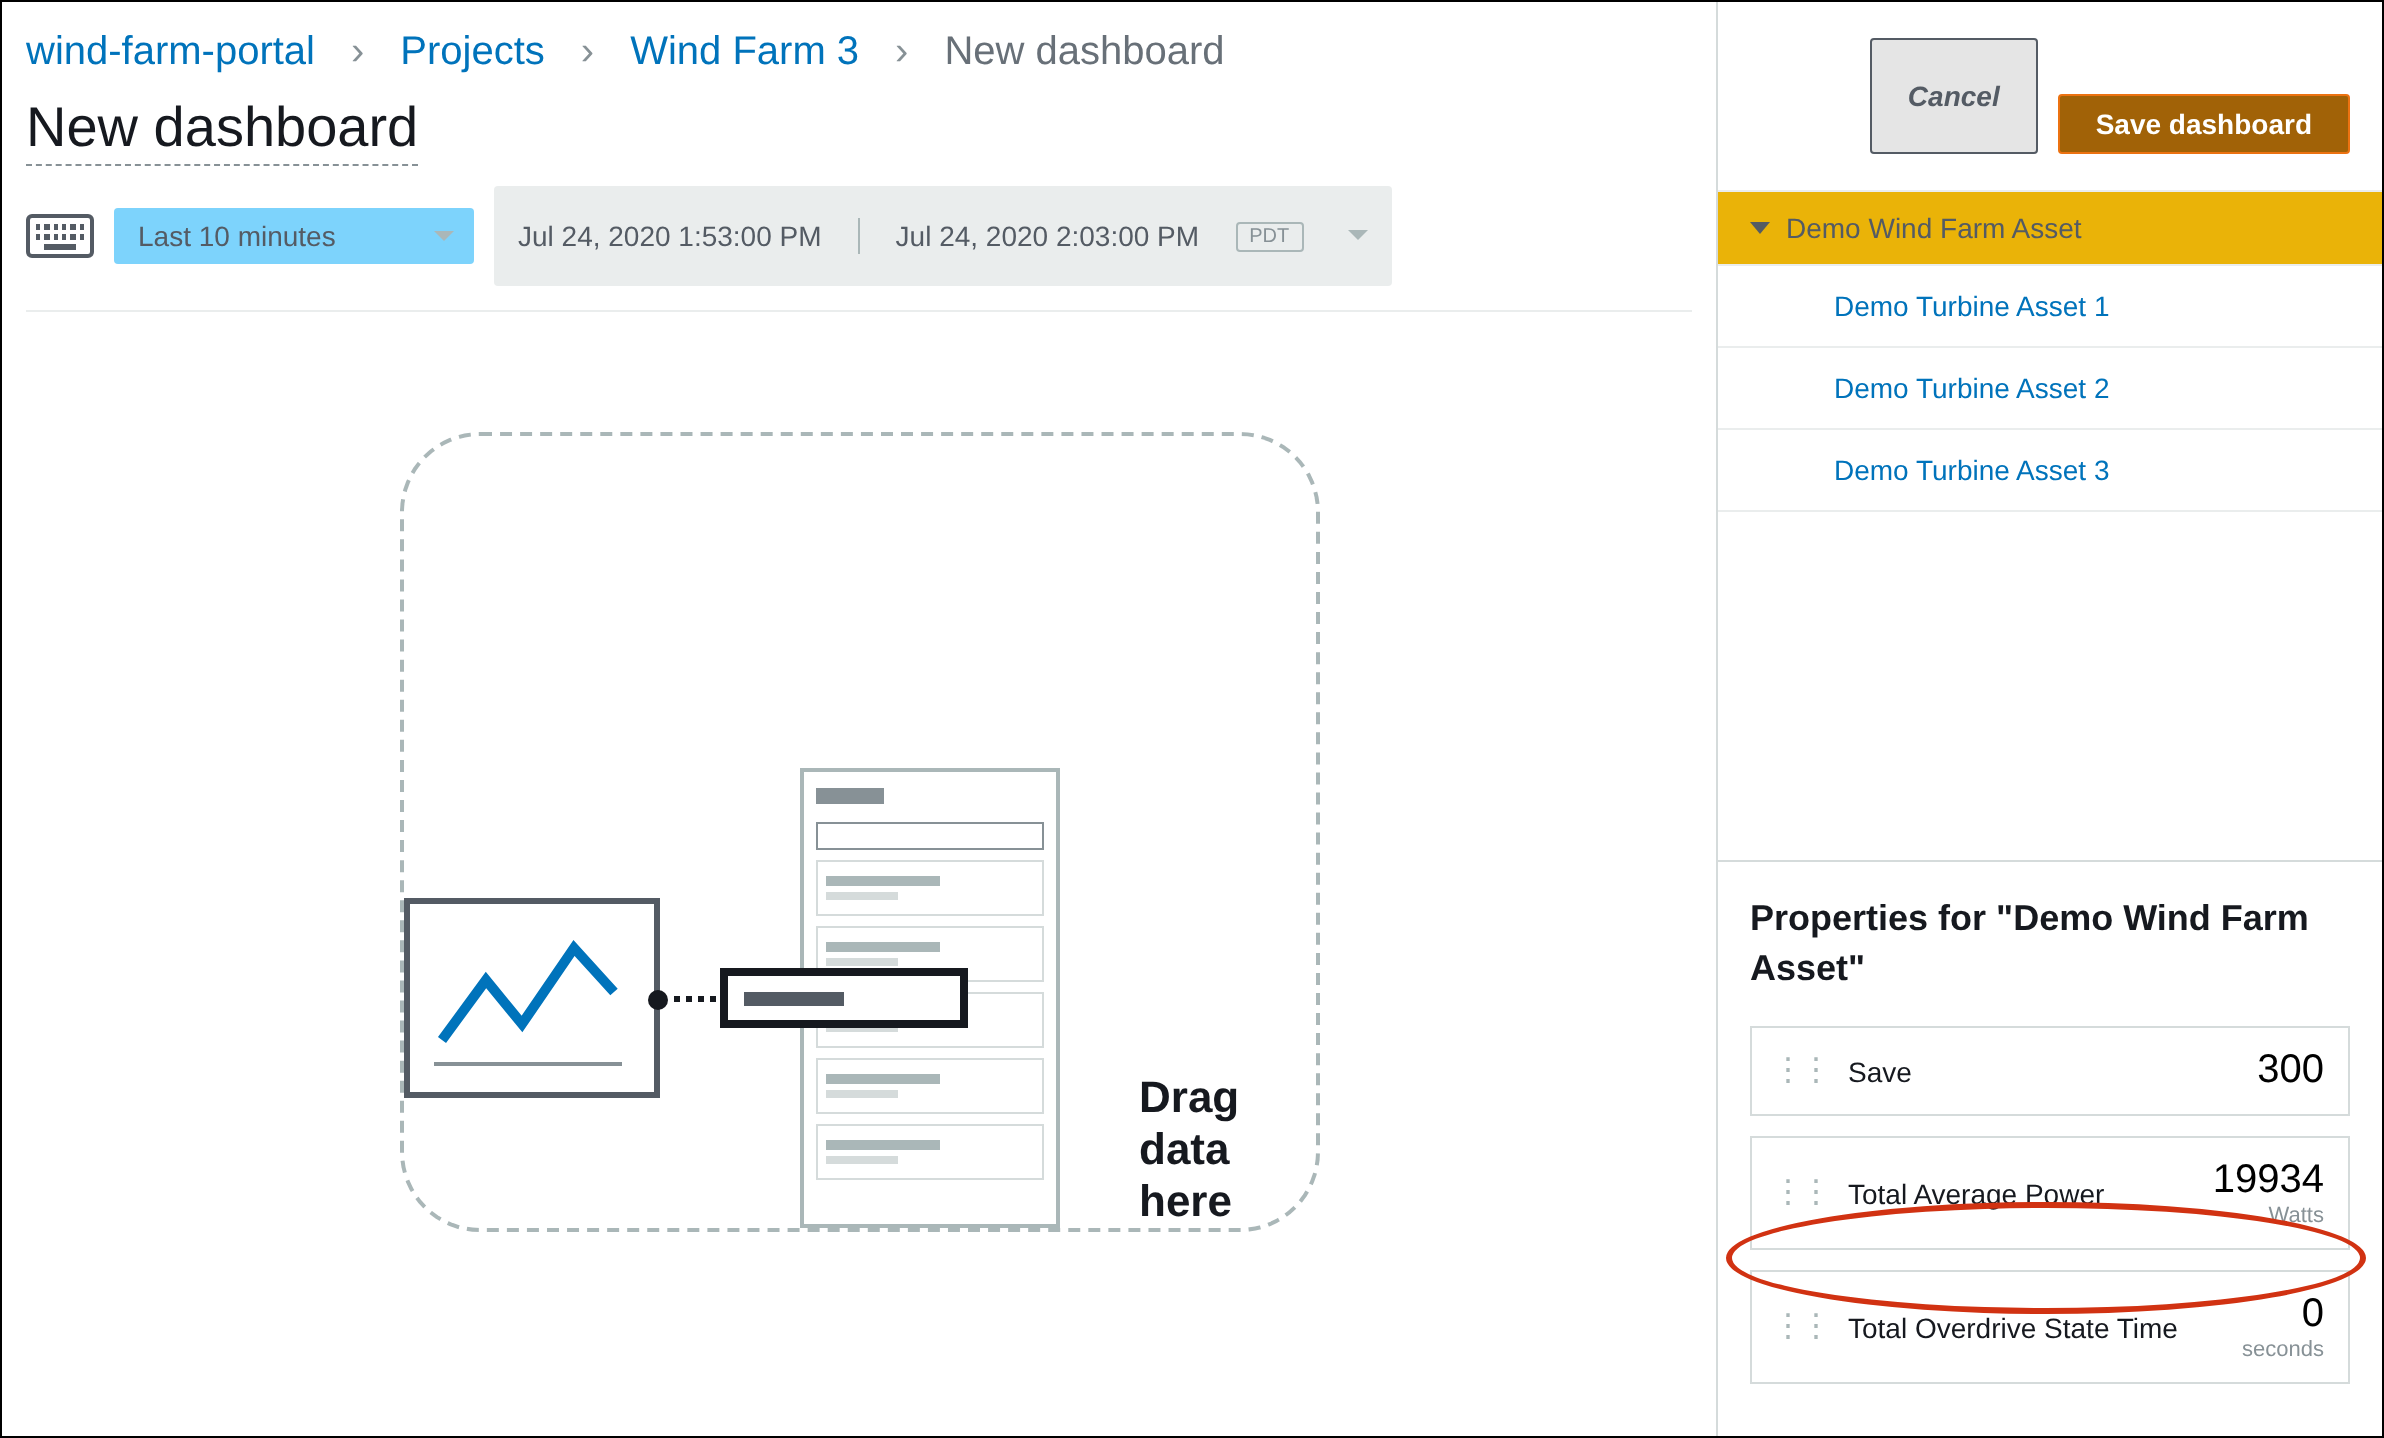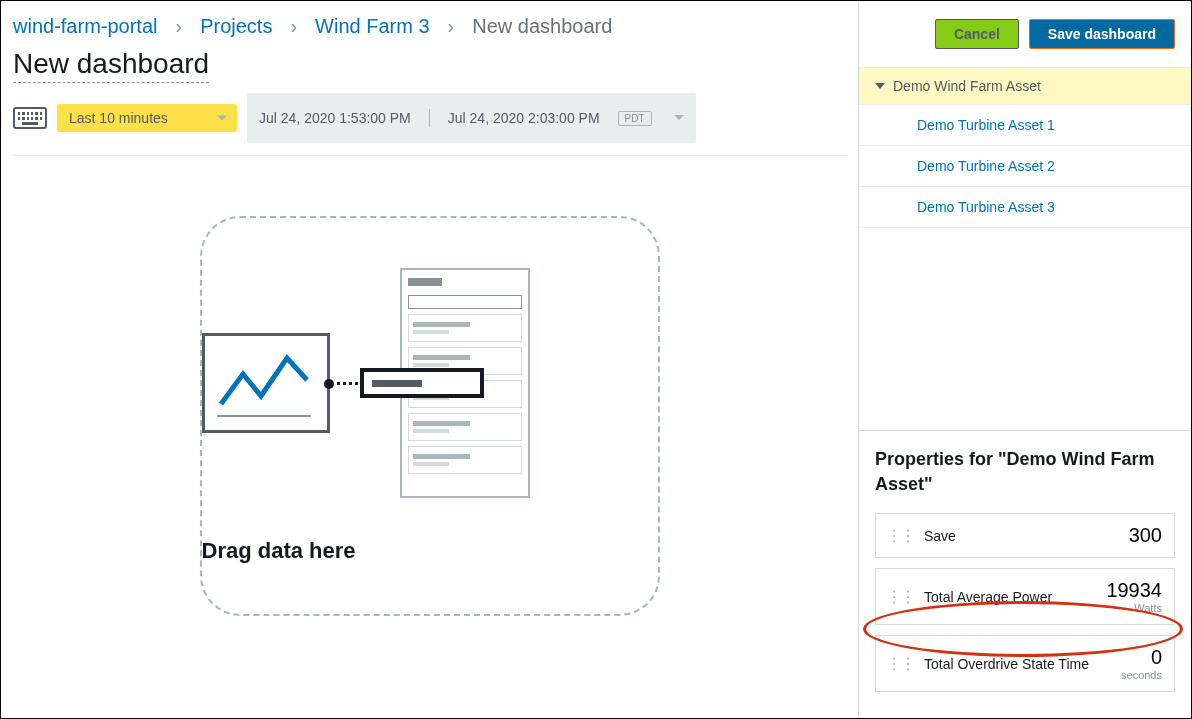--- a/index.html
+++ b/index.html
@@ -87,21 +87,21 @@
       height: 3px;
       background: #545b64;
     }
     .keyboard-icon .spacebar {
       height: 3px;
       background: #545b64;
       width: 70%;
       margin: 0 auto;
     }
     .time-dropdown {
-      background: #fde047;
+      background: #7dd3fc;
       padding: 6px 30px 6px 12px;
       border-radius: 2px;
       color: #545b64;
       position: relative;
       font-size: 14px;
       cursor: pointer;
       min-width: 180px;
     }
     .time-dropdown::after {
       content: '';
@@ -141,22 +141,22 @@
       border-top: 1px solid #eaeded;
       margin-bottom: 60px;
     }
     .dropzone {
       width: 460px;
       height: 400px;
       border: 2px dashed #aab7b8;
       border-radius: 40px;
       margin: 40px auto 0;
       display: flex;
-      flex-direction: column;
-      align-items: flex-start;
+      flex-direction: row;
+      align-items: flex-end;
       justify-content: center;
       gap: 40px;
     }
     .drop-illustration {
       display: flex;
       align-items: center;
       gap: 0;
     }
     .chart-box {
       width: 128px;
@@ -251,34 +251,36 @@
     }
     .btn {
       padding: 6px 18px;
       font-size: 14px;
       font-weight: 700;
       border-radius: 2px;
       cursor: pointer;
       border: 1px solid;
     }
     .btn-cancel {
-      background: #84cc16;
+      background: #e5e5e5;
       border-color: #545b64;
       color: #545b64;
+      font-style: italic;
     }
     .btn-primary {
-      background: #0369a1;
+      background: #a16207;
       border-color: #ec7211;
       color: #fff;
+      margin-top: 28px;
     }
     .asset-tree {
       flex: 0 0 auto;
     }
     .asset-tree .root {
-      background: #fef9c3;
+      background: #eab308;
       padding: 10px 16px;
       border-bottom: 1px solid #eaeded;
       display: flex;
       align-items: center;
       gap: 8px;
       color: #545b64;
       cursor: pointer;
     }
     .asset-tree .root .tri {
       width: 0;

